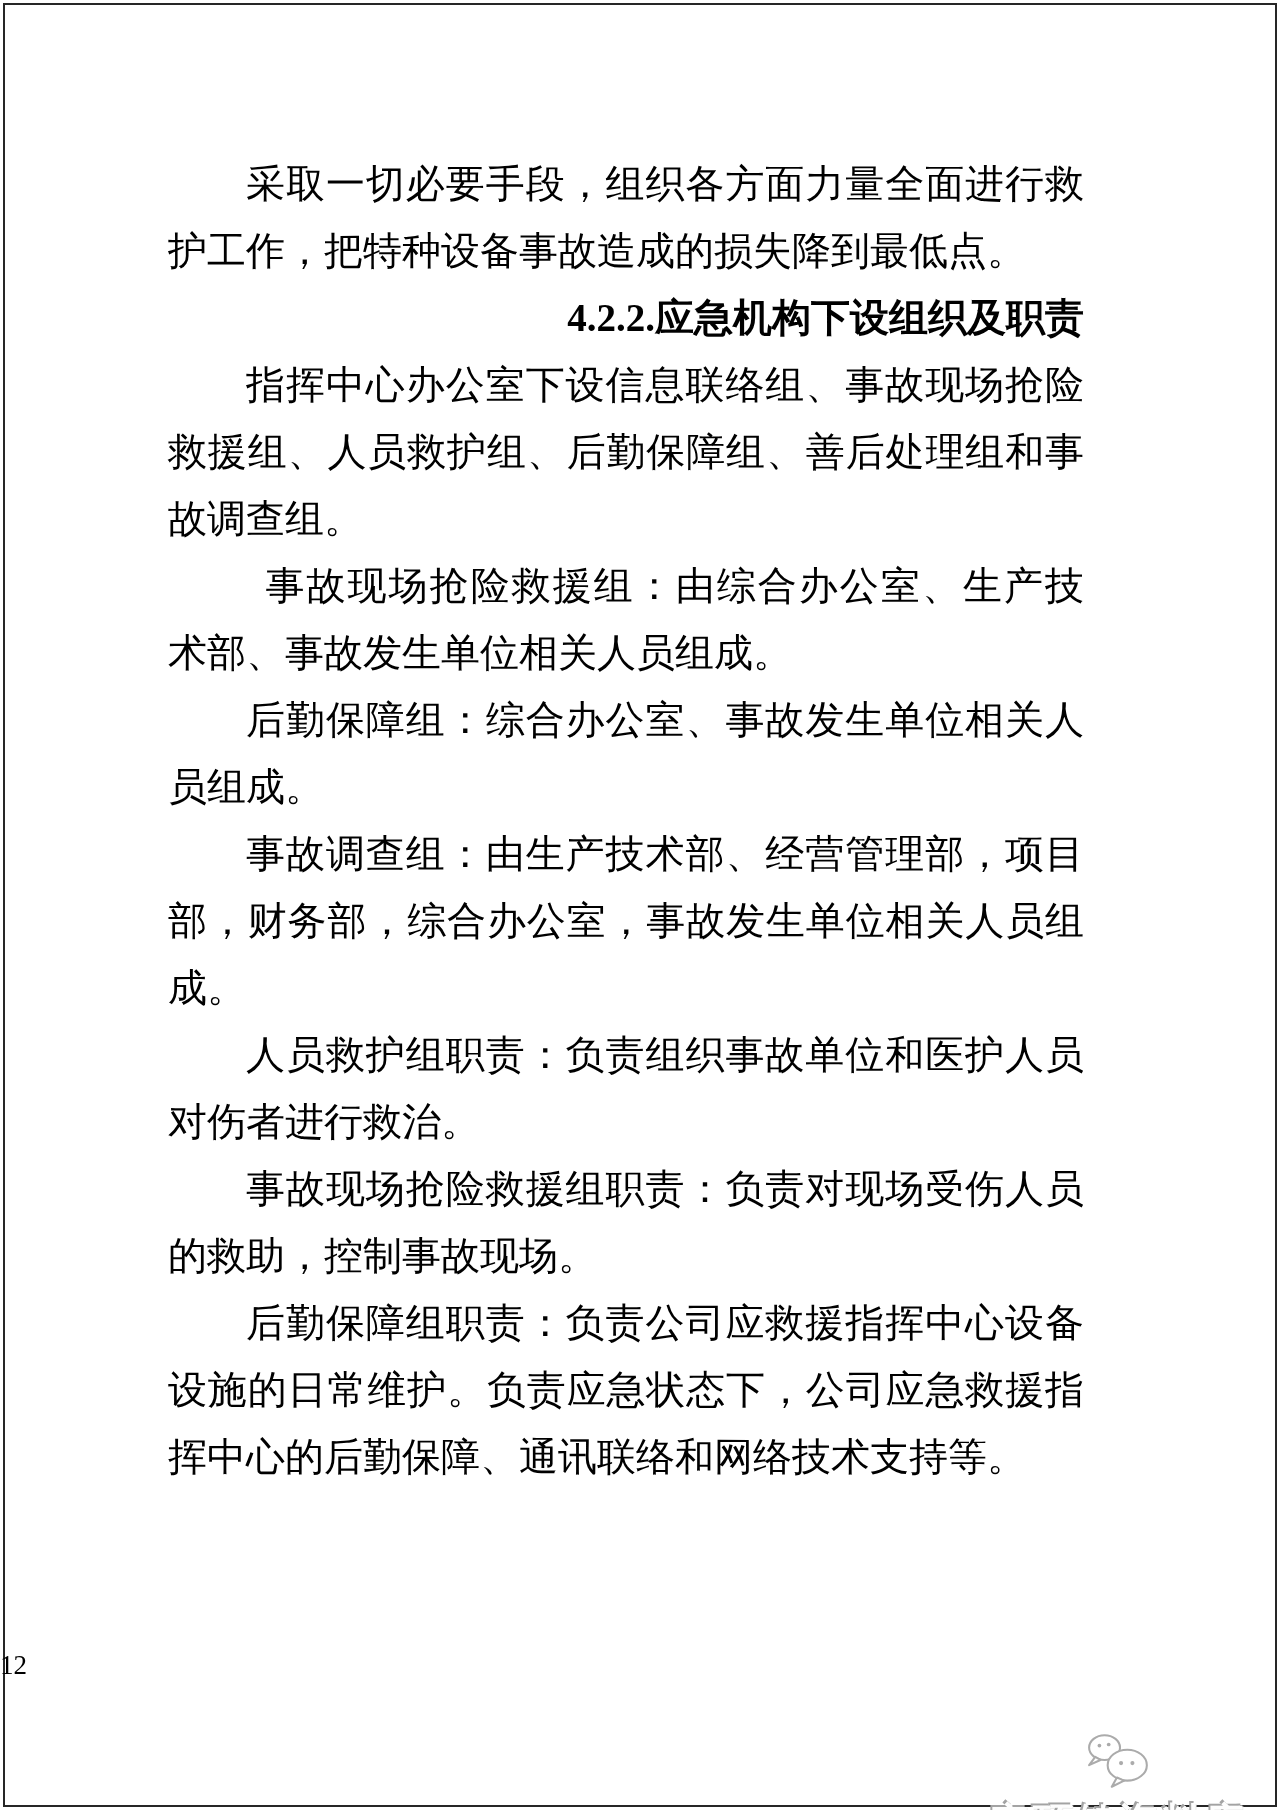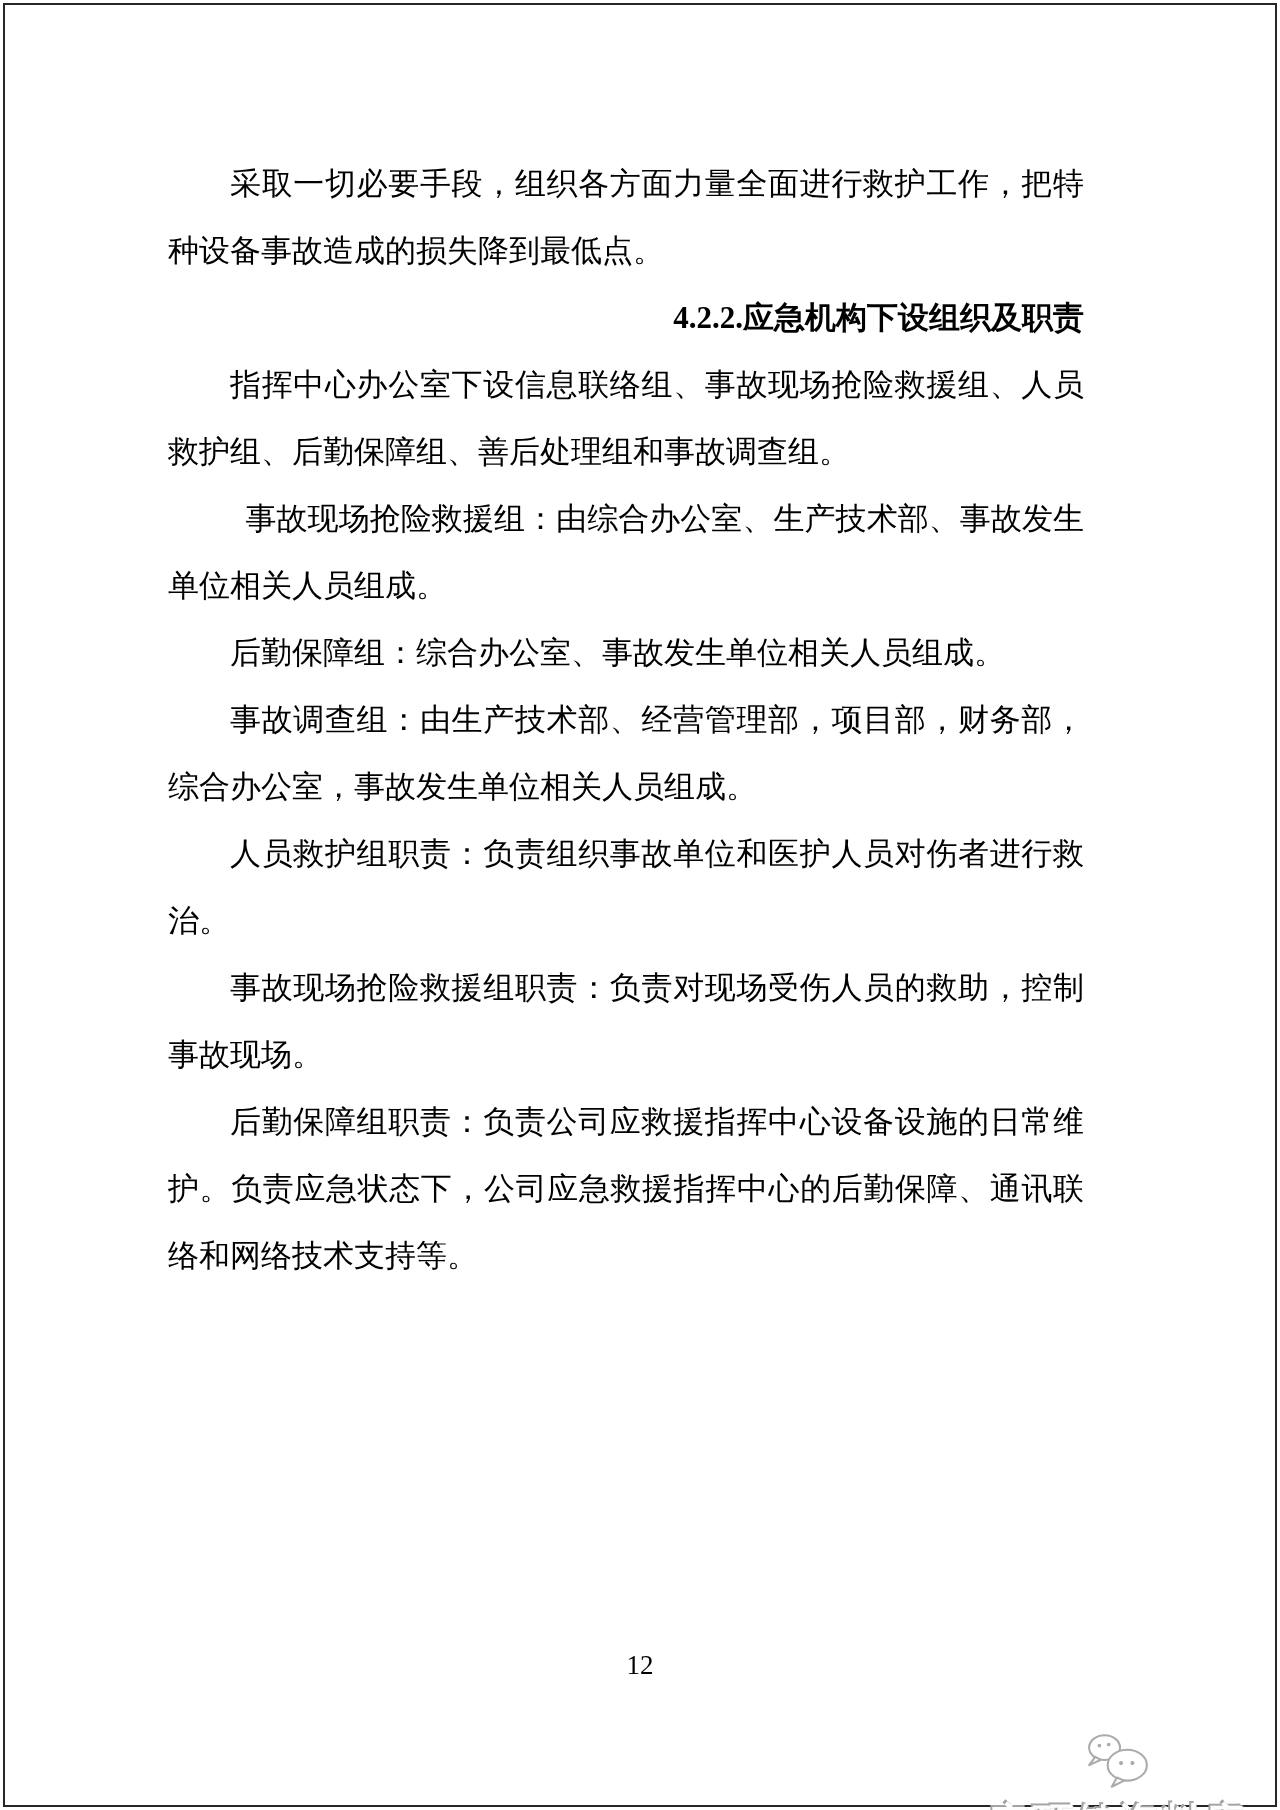--- a/index.html
+++ b/index.html
@@ -25,39 +25,38 @@
   }
   .content {
     position: absolute;
     left: 168px;
     top: 150px;
     width: 916px;
     color: #000000;
   }
   .content p {
     margin: 0;
-    font-size: 31px;
+    font-size: 39px;
     line-height: 67px;
     text-align: justify;
     letter-spacing: 0;
     word-break: break-all;
   }
   .content p.body { text-indent: 2em; }
   .content p.indent-deep { text-indent: 2.5em; }
   .content p.heading {
     font-weight: bold;
     text-indent: 0;
     text-align: right;
   }
   .page-number {
     position: absolute;
     left: 0;
     right: 0;
     top: 1650px;
-    text-align: center;
     font-size: 27px;
     color: #000000;
     font-family: "Liberation Serif", serif;
   }
   .watermark {
     position: absolute;
     right: 32px;
     top: 1733px;
     display: flex;
     align-items: center;

